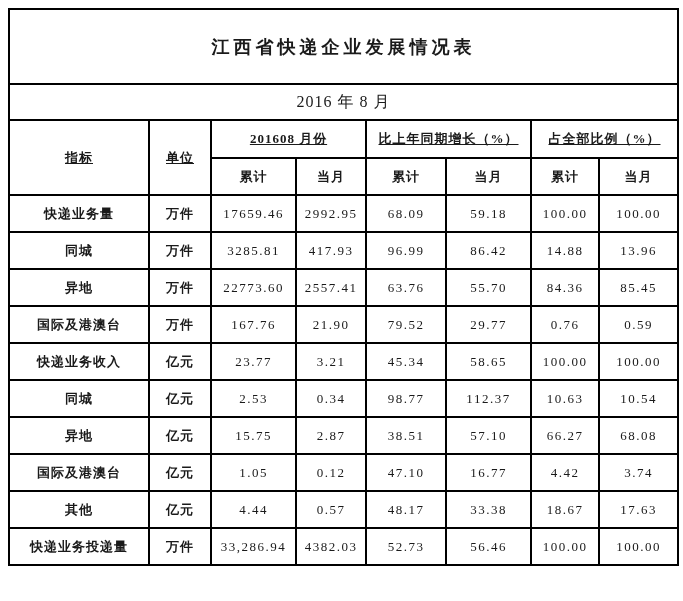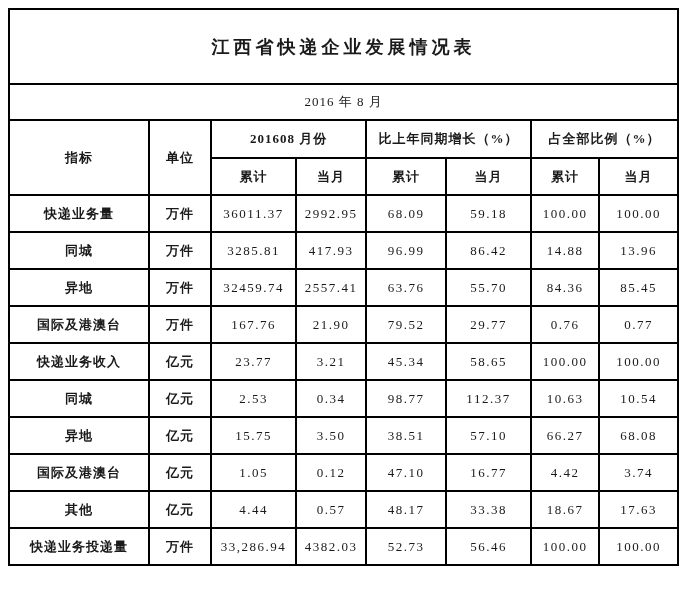--- a/index.html
+++ b/index.html
@@ -36,30 +36,30 @@
   }
   tr.title-row td {
     height: 73px;
     font-size: 18px;
     font-weight: bold;
     letter-spacing: 4px;
     margin-left: 28px;
   }
   tr.subtitle-row td {
     height: 34px;
-    font-size: 13px;
+    font-size: 16px;
     letter-spacing: 1px;
     font-weight: normal;
   }
   tr.head-row1 td, tr.head-row2 td {
     font-weight: bold;
     font-size: 13px;
     letter-spacing: 1px;
   }
-  tr.head-row1 td { height: 36px; }
+  tr.head-row1 td { height: 36px; text-decoration: underline; }
   tr.head-row2 td { height: 35px; }
   tr.data-row td { height: 35px; }
   td.ind, td.unit {
     font-weight: bold;
     letter-spacing: 1px;
     border-radius: 6px;
   }
   td.num {
     font-weight: normal;
     letter-spacing: 1.5px;
@@ -98,56 +98,56 @@
         <td>累计</td>
         <td>当月</td>
         <td>累计</td>
         <td>当月</td>
         <td>累计</td>
         <td>当月</td>
       </tr>
     <tr class="data-row">
     <td class="ind">快递业务量</td>
     <td class="unit">万件</td>
-    <td class="num">36011.37</td>
+    <td class="num">17659.46</td>
     <td class="num">2992.95</td>
     <td class="num">68.09</td>
     <td class="num">59.18</td>
     <td class="num">100.00</td>
     <td class="num">100.00</td>
   </tr>
         <tr class="data-row">
     <td class="ind">同城</td>
     <td class="unit">万件</td>
     <td class="num">3285.81</td>
     <td class="num">417.93</td>
     <td class="num">96.99</td>
     <td class="num">86.42</td>
     <td class="num">14.88</td>
     <td class="num">13.96</td>
   </tr>
         <tr class="data-row">
     <td class="ind">异地</td>
     <td class="unit">万件</td>
-    <td class="num">32459.74</td>
+    <td class="num">22773.60</td>
     <td class="num">2557.41</td>
     <td class="num">63.76</td>
     <td class="num">55.70</td>
     <td class="num">84.36</td>
     <td class="num">85.45</td>
   </tr>
         <tr class="data-row">
     <td class="ind">国际及港澳台</td>
     <td class="unit">万件</td>
     <td class="num">167.76</td>
     <td class="num">21.90</td>
     <td class="num">79.52</td>
     <td class="num">29.77</td>
     <td class="num">0.76</td>
-    <td class="num">0.77</td>
+    <td class="num">0.59</td>
   </tr>
         <tr class="data-row">
     <td class="ind">快递业务收入</td>
     <td class="unit">亿元</td>
     <td class="num">23.77</td>
     <td class="num">3.21</td>
     <td class="num">45.34</td>
     <td class="num">58.65</td>
     <td class="num">100.00</td>
     <td class="num">100.00</td>
@@ -159,21 +159,21 @@
     <td class="num">0.34</td>
     <td class="num">98.77</td>
     <td class="num">112.37</td>
     <td class="num">10.63</td>
     <td class="num">10.54</td>
   </tr>
         <tr class="data-row">
     <td class="ind">异地</td>
     <td class="unit">亿元</td>
     <td class="num">15.75</td>
-    <td class="num">3.50</td>
+    <td class="num">2.87</td>
     <td class="num">38.51</td>
     <td class="num">57.10</td>
     <td class="num">66.27</td>
     <td class="num">68.08</td>
   </tr>
         <tr class="data-row">
     <td class="ind">国际及港澳台</td>
     <td class="unit">亿元</td>
     <td class="num">1.05</td>
     <td class="num">0.12</td>

